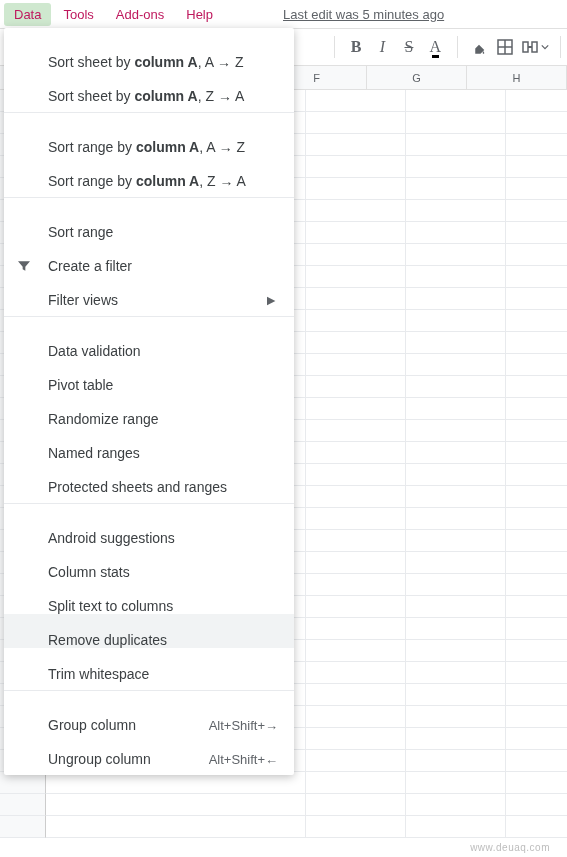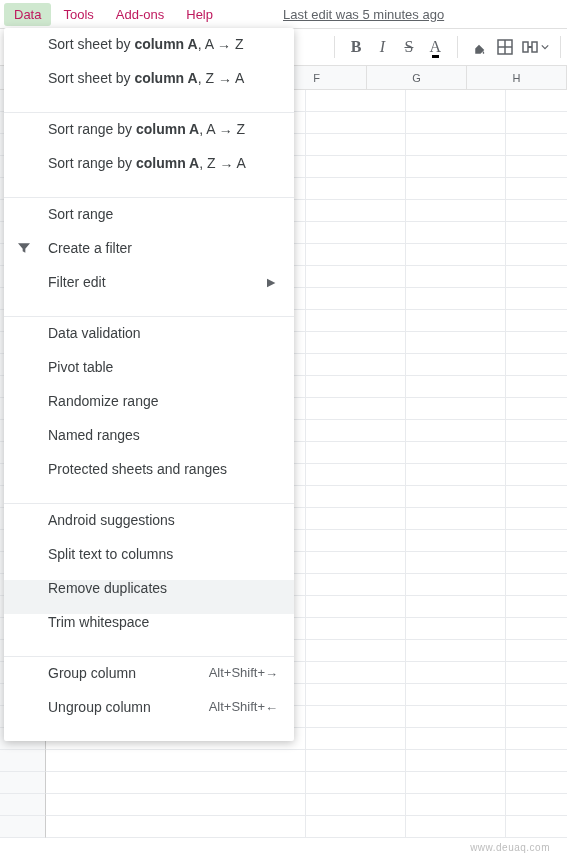--- a/index.html
+++ b/index.html
@@ -83,21 +83,21 @@
     top: 28px; left: 4px;
     width: 290px;
     background: #fff;
     box-shadow: 0 2px 10px rgba(0,0,0,0.25);
     border-radius: 2px;
     padding: 8px 0;
     z-index: 50;
   }
   .mi {
     display: flex;
-    align-items: flex-start;
+    align-items: flex-end;
     height: 34px;
     padding: 0 16px 0 44px;
     color: #3c4043;
     font-size: 14px;
     position: relative;
     cursor: default;
   }
   .mi.hover { background:#f1f3f4; }
   .mi .sc { margin-left:auto; color:#5f6368; font-size:13px;}
   .mi .arrow { margin-left:auto; color:#5f6368;}
@@ -434,21 +434,21 @@
     </div>
   <div class="mi">
     <span class="ico">
       <svg width="16" height="16" viewBox="0 0 24 24" fill="#5f6368">
           <path d="M3 5h18l-7 8v6l-4-2v-4z"></path>
         </svg>
     </span>
     <span>Create a filter</span>
   </div>
   <div class="mi">
-    <span>Filter edit</span>
+    <span>Filter views</span>
       <span class="arrow">►</span>
   </div>
   <div class="msep"></div>
   <div class="mi">
       <span>Data validation</span>
     </div>
   <div class="mi">
       <span>Pivot table</span>
     </div>
   <div class="mi">
@@ -456,20 +456,23 @@
     </div>
   <div class="mi">
       <span>Named ranges</span>
     </div>
   <div class="mi">
       <span>Protected sheets and ranges</span>
     </div>
   <div class="msep"></div>
   <div class="mi">
       <span>Android suggestions</span>
+    </div>
+  <div class="mi">
+      <span>Column stats</span>
     </div>
   <div class="mi">
       <span>Split text to columns</span>
     </div>
   <div class="mi hover">
       <span>Remove duplicates</span>
     </div>
   <div class="mi">
       <span>Trim whitespace</span>
     </div>

